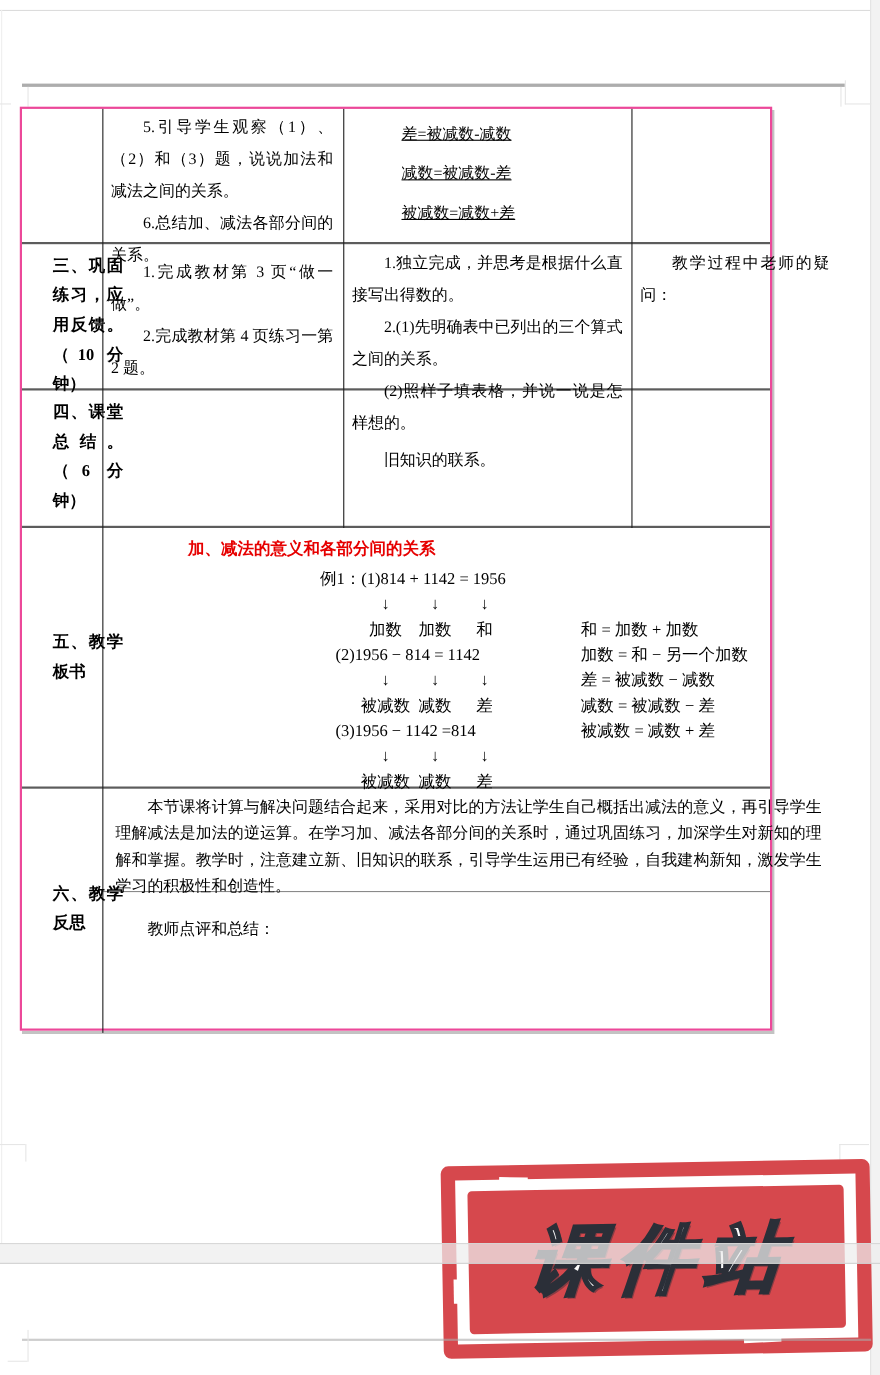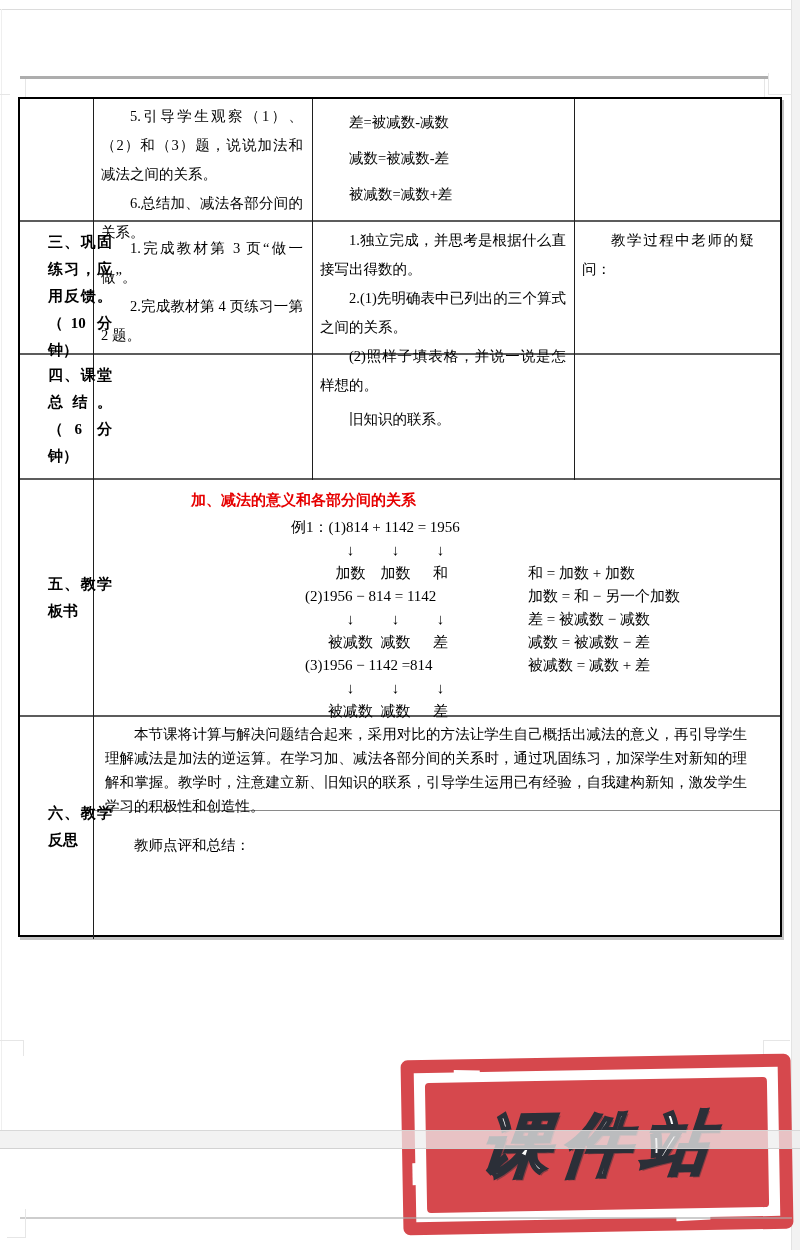--- a/index.html
+++ b/index.html
@@ -10,50 +10,50 @@
   .page-top-edge{position:absolute;left:0;top:9px;width:800px;height:1px;background:#dcdcdc;}
   .page-left-edge{position:absolute;left:1px;top:9px;width:1px;height:1121px;background:#efefef;}
   .right-strip{position:absolute;left:791px;top:0;width:9px;height:1250px;background:#f2f2f2;border-left:1px solid #e3e3e3;box-sizing:border-box;}
   .tb-line{position:absolute;left:20px;top:76px;width:748px;height:3px;background:#adadad;}
   .mark{position:absolute;background:#e6e6e6;}
   .interpage-band{position:absolute;left:0;top:1130px;width:800px;height:17px;background:rgba(238,238,238,0.74);
                   border-top:1px solid rgba(213,213,213,0.9);border-bottom:1px solid rgba(206,206,206,0.9);z-index:8;}
   .p2-line{position:absolute;left:20px;top:1217px;width:772px;height:2px;background:rgba(172,172,172,0.6);z-index:8;}
 
   
-  .doc-table{position:absolute;left:18px;top:97px;width:764px;height:840px;box-sizing:border-box;
-             border:2px solid #000000;box-shadow:2px 3px 0 rgba(145,145,145,0.55);z-index:2;}
+  .doc-table{position:absolute;left:18px;top:97px;width:684px;height:840px;box-sizing:border-box;
+             border:2px solid #ec4899;box-shadow:2px 3px 0 rgba(145,145,145,0.55);z-index:2;}
   .hb{position:absolute;left:0;right:0;height:2px;background:#5c5c5c;}
   .hb-sub{position:absolute;left:73px;right:0;top:711px;height:1px;background:#8a8a8a;}
   .vb{position:absolute;width:1px;background:#1f1f1f;}
   .v1{left:73px;top:0;height:840px;}
   .v2{left:292px;top:0;height:381px;}
   .v3{left:554px;top:0;height:381px;}
 
   .cell{position:absolute;box-sizing:border-box;font-size:14.5px;line-height:29px;}
   .cell p{margin:0;text-indent:2em;text-align:justify;}
   .lbl{position:absolute;left:0;width:73px;box-sizing:border-box;font-weight:bold;font-size:15px;
        line-height:27px;padding:7px 3px 0 6px;text-align:justify;margin-left:22px;}
   .lbl-mid{display:flex;align-items:center;padding-top:0;}
 
   .r1c2{left:75px;top:0;width:215px;height:121px;padding:3px 7px 0 6px;}
-  .r1c3{left:294px;top:0;width:258px;height:121px;padding:5px 6px 0 6px;line-height:36px;}
+  .r1c3{left:294px;top:0;width:258px;height:121px;padding:5px 6px 0 22px;line-height:36px;text-decoration:underline;}
   .r2lbl{top:123px;height:131px;}
   .r2c2{left:75px;top:108px;width:215px;height:131px;padding:27px 7px 0 6px;}
   .r2c3{left:294px;top:123px;width:258px;height:131px;padding:4px 6px 0 6px;}
   .r2c4{left:556px;top:123px;width:179px;height:131px;padding:4px 1px 0 6px;}
   .r3lbl{top:256px;height:123px;}
   .r3c2{left:75px;top:256px;width:215px;height:123px;padding:3px 7px 0 6px;}
   .r3c3{left:294px;top:256px;width:258px;height:123px;padding:50px 6px 0 6px;}
   .r4lbl{top:381px;height:235px;}
   .r5lbl{top:618px;height:220px;}
 
   
   .board{left:75px;top:381px;width:662px;height:235px;font-size:15px;}
-  .board-title{margin:0;padding:10px 0 0 66px;text-align:center;color:#e60000;font-weight:bold;font-size:15px;line-height:20px;text-indent:0;}
+  .board-title{margin:0;padding:10px 0 0 46px;text-align:center;color:#e60000;font-weight:bold;font-size:15px;line-height:20px;text-indent:0;}
   .math{position:relative;margin-top:6px;line-height:23px;}
   .mline{height:23px;}
   .ml-eq1{margin-left:196px;}
   .ml-eq{margin-left:210px;}
   .tri{margin-left:233px;}
   .tri span{display:inline-block;width:45px;text-align:center;}
   .formulas{position:absolute;left:385px;top:46px;margin-left:48px;}
   .formulas div{height:23px;line-height:23px;}
 
   

